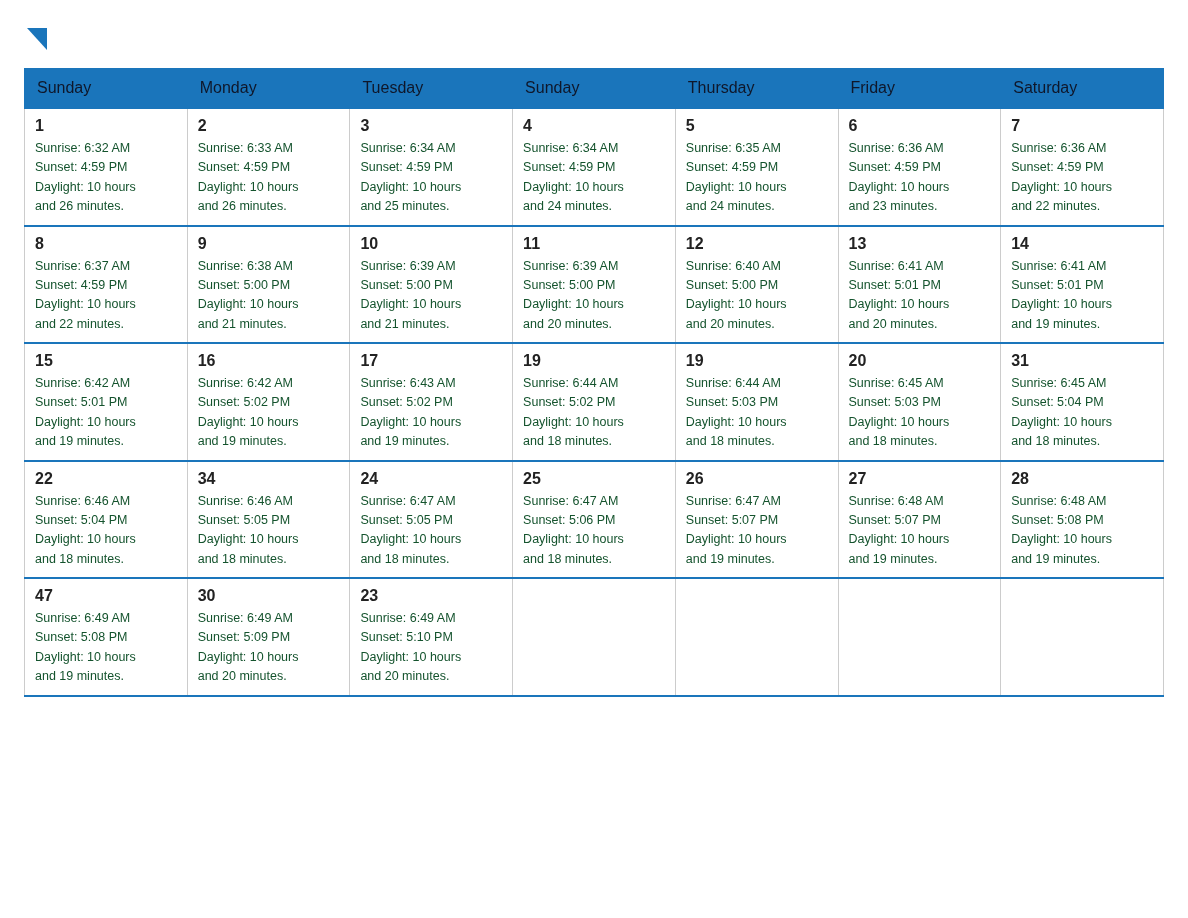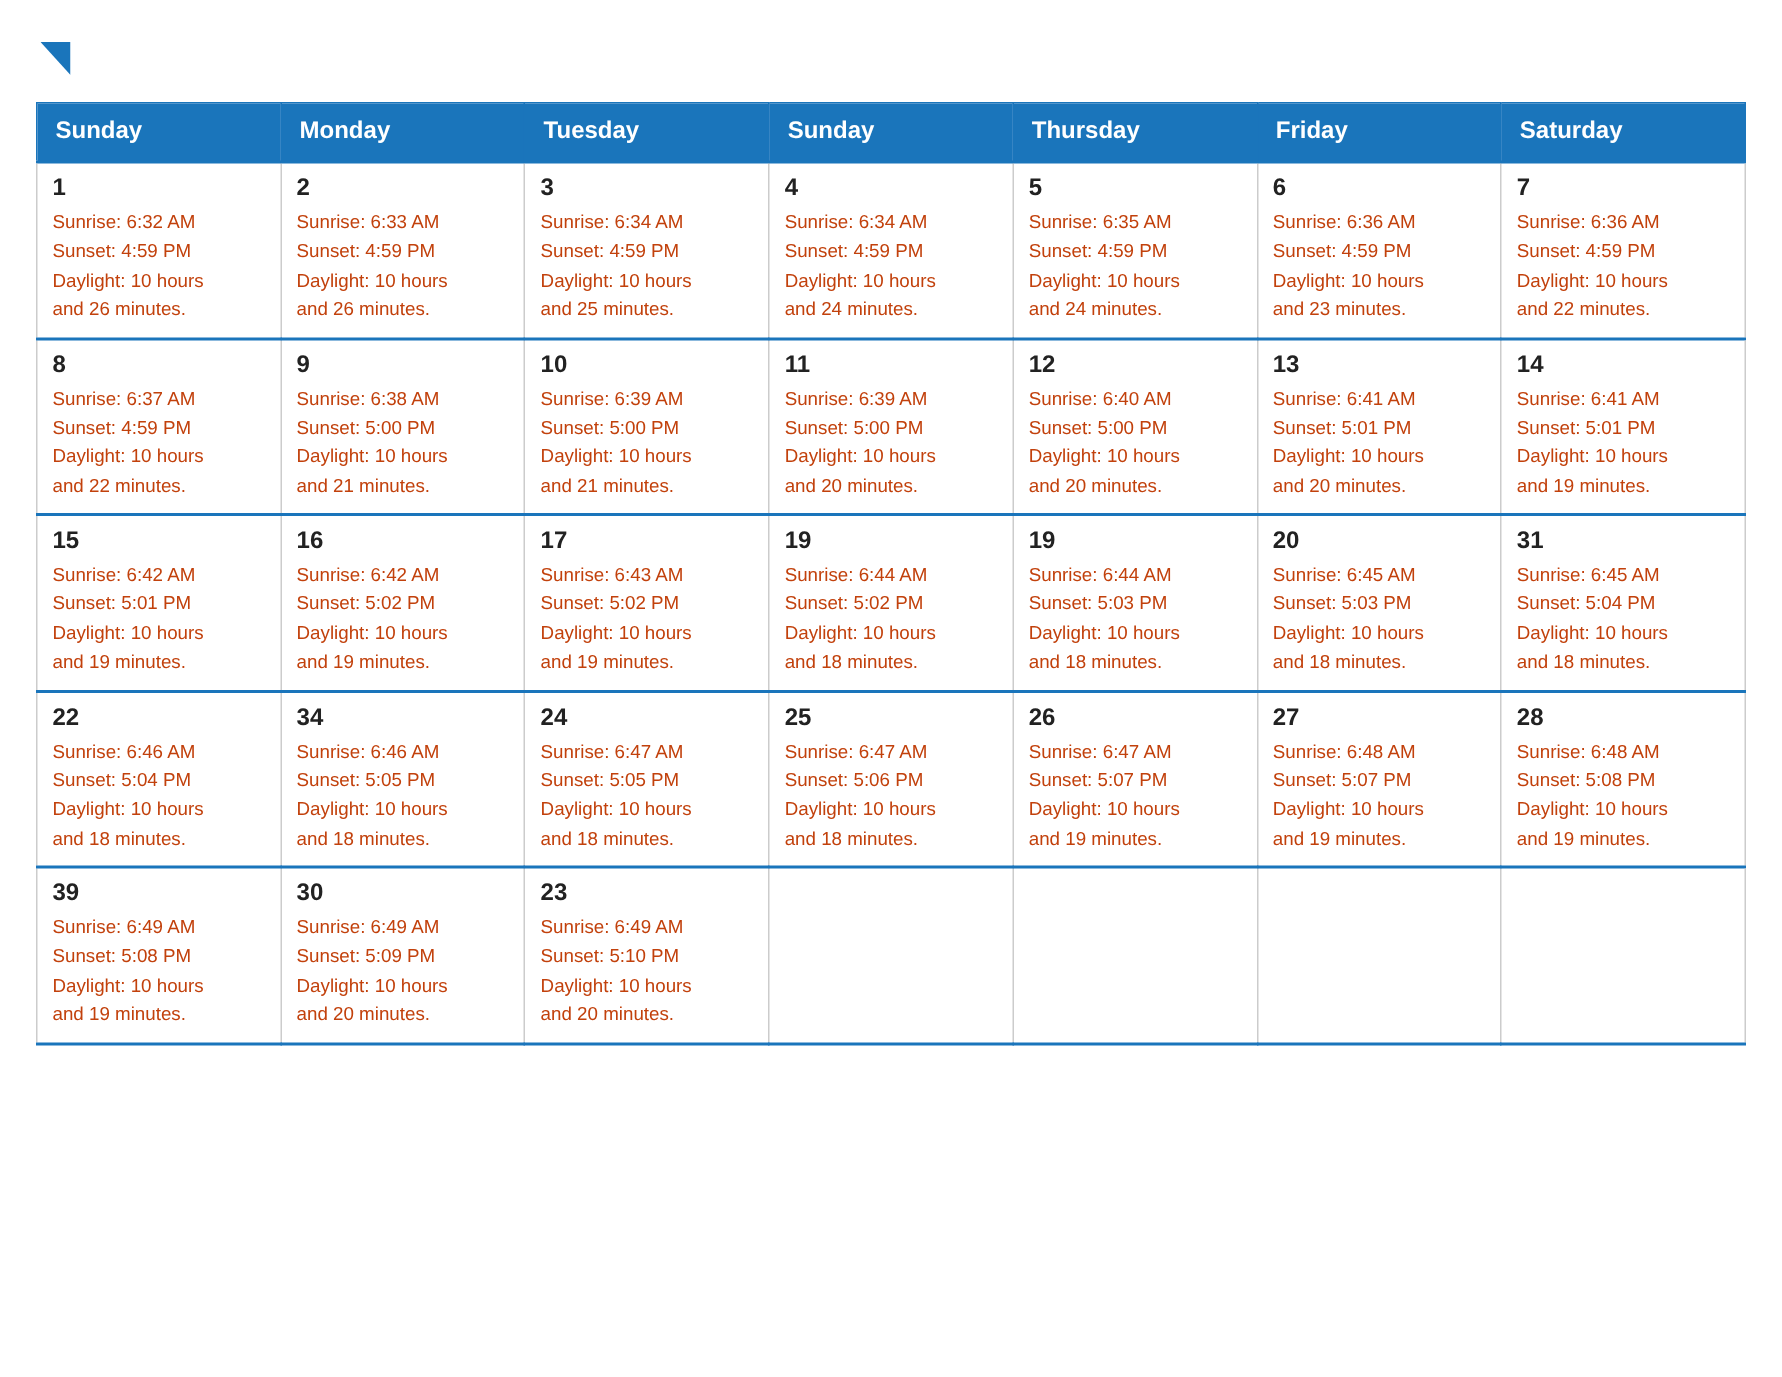--- a/index.html
+++ b/index.html
@@ -35,23 +35,23 @@
       color: #555;
       margin-top: 4px;
     }
     .calendar {
       width: 100%;
       border-collapse: collapse;
       border: 1px solid #aaa;
     }
     .calendar th {
       background-color: #1a75bb;
-      color: #ffffff;
+      color: #0f172a;
       font-size: 16px;
-      font-weight: 700;
+      font-weight: 400;
       text-align: left;
       padding: 10px 12px;
       border: 1px solid #1a75bb;
     }
     .calendar td {
       vertical-align: top;
       padding: 8px 10px;
       border: 1px solid #ccc;
       width: 14.28%;
       min-height: 100px;
@@ -64,21 +64,21 @@
     }
     .day-number {
       font-size: 16px;
       font-weight: 600;
       color: #222;
       margin-bottom: 4px;
       display: block;
     }
     .day-info {
       font-size: 12.5px;
-      color: #c2410c;
+      color: #14532d;
       line-height: 1.55;
     }
     .empty-cell {
       background: #fff;
     }
     .logo-wrapper {
       display: flex;
       flex-direction: column;
       align-items: flex-start;
     }
@@ -241,21 +241,21 @@
           <span class="day-number">27</span>
 <div class="day-info">Sunrise: 6:48 AM<br>Sunset: 5:07 PM<br>Daylight: 10 hours<br>and 19 minutes.</div>
         </td>
         <td>
           <span class="day-number">28</span>
 <div class="day-info">Sunrise: 6:48 AM<br>Sunset: 5:08 PM<br>Daylight: 10 hours<br>and 19 minutes.</div>
         </td>
       </tr>
       <tr>
         <td>
-          <span class="day-number">39</span>
+          <span class="day-number">47</span>
 <div class="day-info">Sunrise: 6:49 AM<br>Sunset: 5:08 PM<br>Daylight: 10 hours<br>and 19 minutes.</div>
         </td>
         <td>
           <span class="day-number">30</span>
 <div class="day-info">Sunrise: 6:49 AM<br>Sunset: 5:09 PM<br>Daylight: 10 hours<br>and 20 minutes.</div>
         </td>
         <td>
           <span class="day-number">23</span>
 <div class="day-info">Sunrise: 6:49 AM<br>Sunset: 5:10 PM<br>Daylight: 10 hours<br>and 20 minutes.</div>
         </td>

